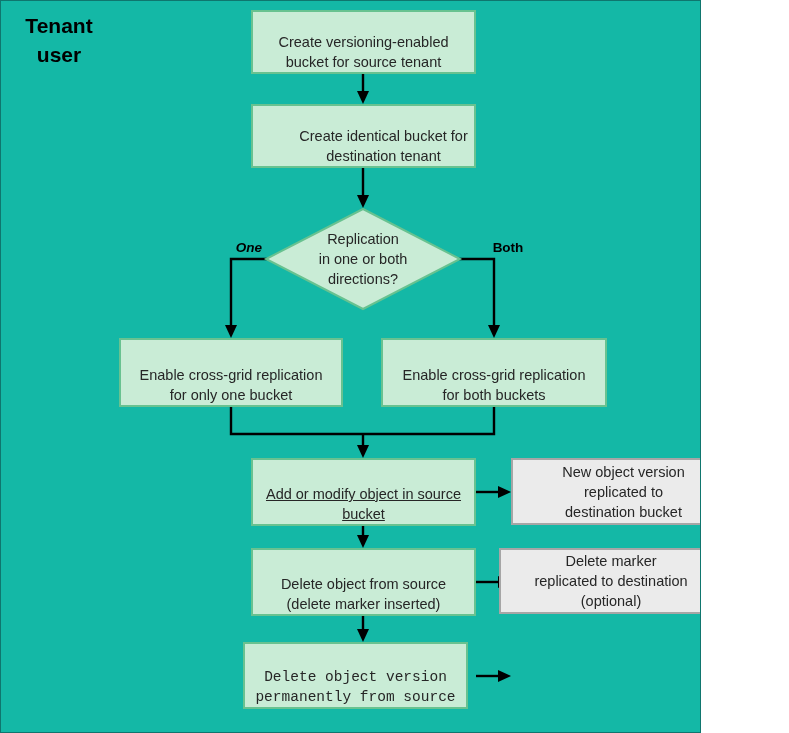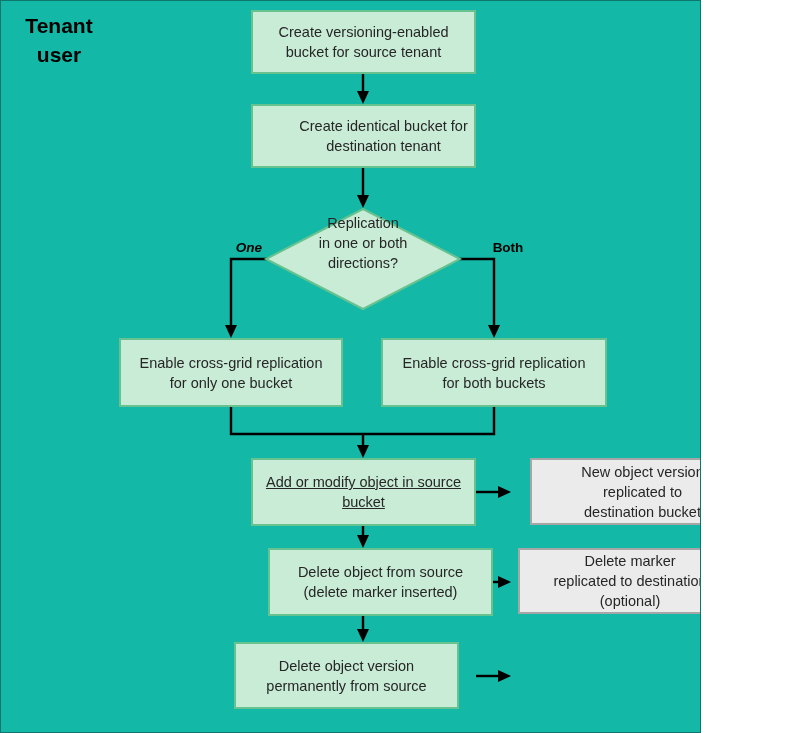--- a/index.html
+++ b/index.html
@@ -43,33 +43,33 @@
     align-items: center;
     justify-content: center;
     text-align: center;
     font-size: 14.5px;
     line-height: 20px;
     color: var(--text, #262626);
   }
   .node {
     background: var(--process-fill, #c9ecd6);
     border: 2px solid var(--process-border, #68c290);
+    align-items: flex-end;
   }
   .outcome {
     background: var(--outcome-fill, #ebebeb);
     border: 2px solid var(--outcome-border, #a6a6a6);
-    margin-left: 19px;
   }
   .label-text {
     white-space: pre-line;
   }
   .diamond-label {
     position: absolute;
     left: 287px;
-    top: 212px;
+    top: 228px;
     width: 150px;
     text-align: center;
     font-size: 14.5px;
     line-height: 20px;
     color: var(--text, #262626);
     white-space: pre-line;
   }
   .actor-label {
     position: absolute;
     left: 18px;
@@ -155,30 +155,30 @@
     <span class="label-text">Add or modify object in source
 bucket</span>
   </div>
 
   <div class="outcome" style="left:510px; top:457px; width:225px; height:67px;">
     <span class="label-text">New object version
 replicated to
 destination bucket</span>
   </div>
 
-  <div class="node" style="left:250px; top:547px; width:225px; height:68px;margin-left:17px;">
+  <div class="node" style="left:250px; top:547px; width:225px; height:68px;">
     <span class="label-text">Delete object from source
 (delete marker inserted)</span>
   </div>
 
   <div class="outcome" style="left:498px; top:547px; width:224px; height:66px;">
     <span class="label-text">Delete marker
 replicated to destination
 (optional)</span>
   </div>
 
-  <div class="node" style="left:233px; top:641px; width:225px; height:67px;">
+  <div class="node" style="left:242px; top:641px; width:225px; height:67px;font-family:Liberation Mono, monospace;">
     <span class="label-text">Delete object version
 permanently from source</span>
   </div>
 
 
 </div>
 
 </body></html>

